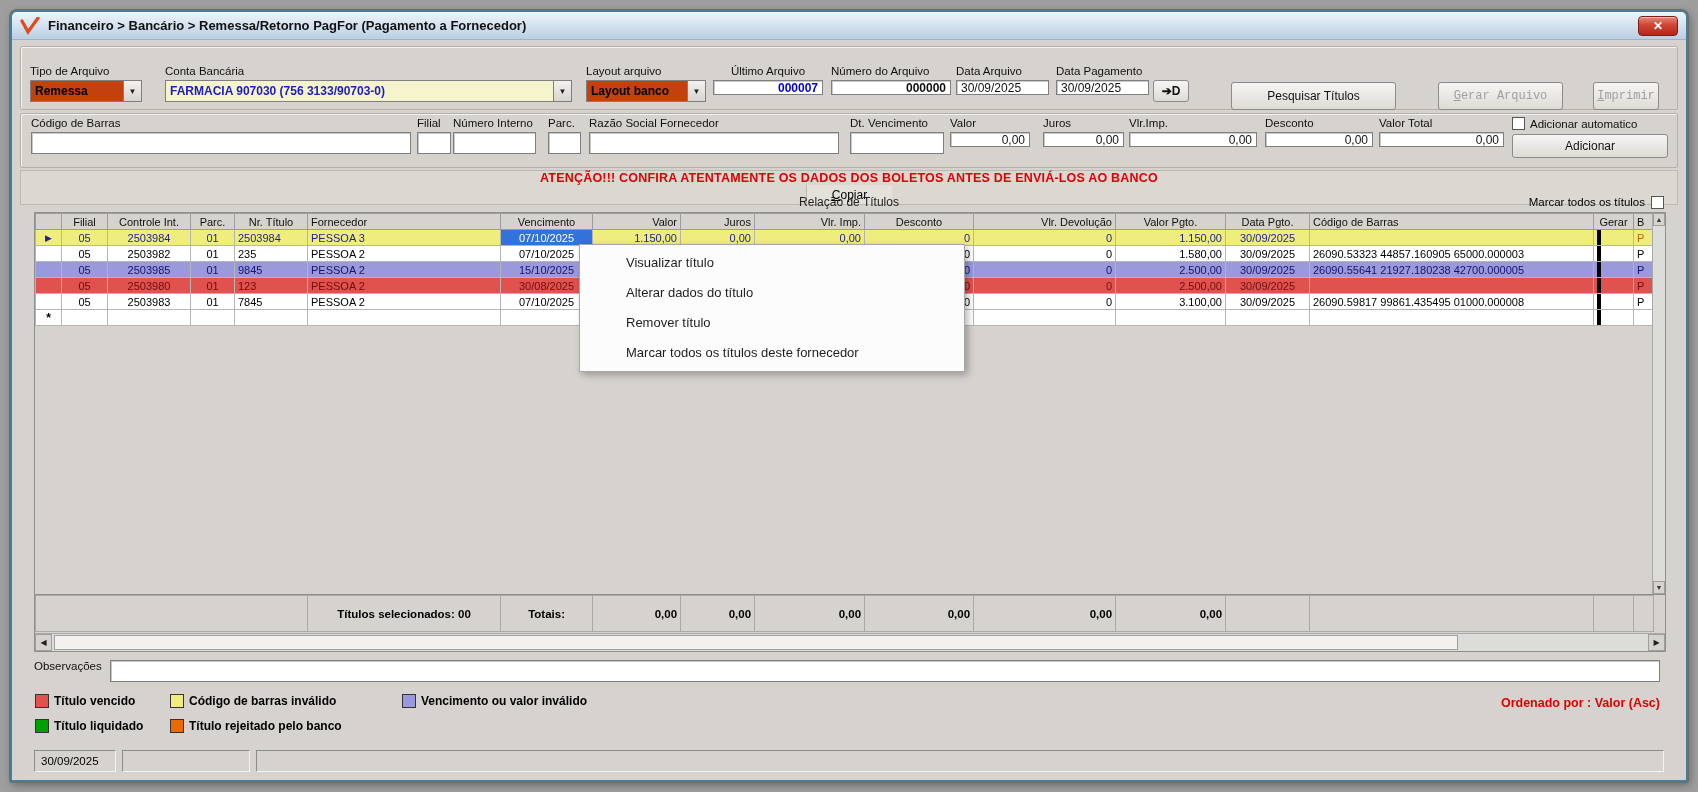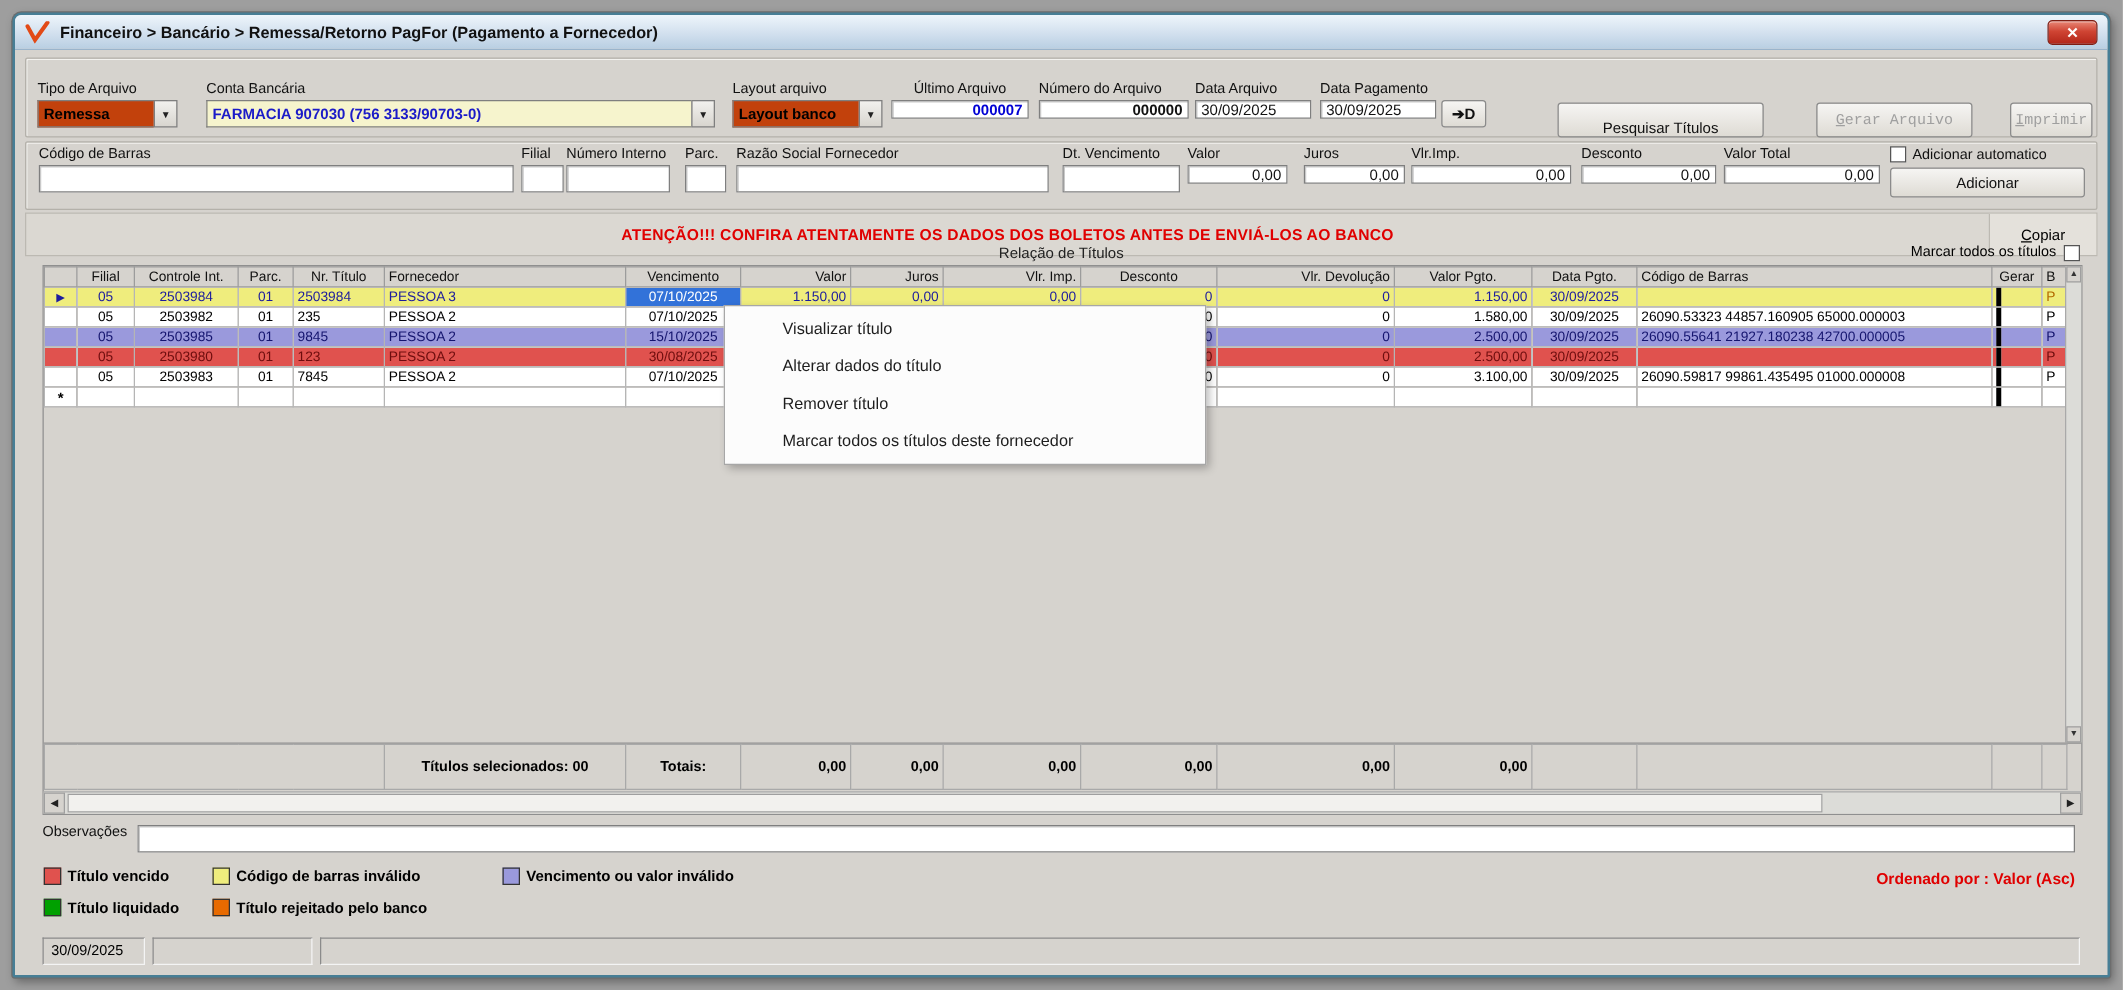--- a/index.html
+++ b/index.html
@@ -45,21 +45,21 @@
   .cbx { width:13px; height:13px; background:#fff; border:1px solid #555; display:inline-block; }
   
   .panel { position:absolute; left:8px; right:8px; border:1px solid #b4b1aa;
     box-shadow:inset 1px 1px 0 #f3f2ef; border-radius:2px; }
   .p1 { top:34px; height:64px; display:flex; align-items:flex-start; padding-top:18px; }
   .p2 { top:101px; height:55px; display:flex; align-items:flex-start; padding-top:3px; }
   .grp { display:flex; flex-direction:column; }
   .bigbtn { height:28px; margin-top:17px; }
   
   .warnbar { position:absolute; left:8px; right:8px; top:158px; height:35px;
-    border:1px solid #bcb9b2; background:#dBD8d2; display:flex; align-items:center; }
+    border:1px solid #bcb9b2; background:#dBD8d2; display:flex; align-items:center;flex-direction:column; }
   .warn { flex:1; text-align:center; color:#e00000; font-weight:bold; font-size:12.5px; letter-spacing:.2px; }
   .copiar { width:86px; height:100%; border:none; border-left:1px solid #bcb9b2; background:#e4e1db;
     font-size:12px; cursor:pointer; font-family:"Liberation Sans",sans-serif; }
   .copiar::first-letter { text-decoration:underline; }
   .relbar { position:absolute; left:8px; right:8px; top:181px; height:18px;
     display:flex; align-items:center; }
   .reltitle { position:absolute; left:0; right:0; text-align:center; font-size:12px; color:#222; }
   .marcar { position:absolute; right:14px; display:flex; align-items:center; gap:6px; font-size:11.5px; }
   
   .gridwrap { position:absolute; left:22px; top:200px; width:1632px; height:440px;
@@ -166,21 +166,21 @@
     </div>
     <div class="grp" style="margin-left:7px;width:133px;">
       <div class="lbl">Data Pagamento</div>
       <div style="display:flex;gap:4px;">
         <div class="field" style="width:93px;">30/09/2025</div>
         <button class="btn3d" style="width:36px;height:22px;font-weight:bold;">
             <span>➔D</span>
           </button>
       </div>
     </div>
-    <button class="btn3d bigbtn" style="margin-left:57px;width:165px;align-items:flex-end;">
+    <button class="btn3d bigbtn" style="margin-left:42px;width:165px;">
       <span>Pesquisar Títulos</span>
     </button>
     <button class="btn3d bigbtn disabled" style="margin-left:42px;width:125px;">
       <span class="acc">Gerar Arquivo</span>
     </button>
     <button class="btn3d bigbtn disabled" style="margin-left:30px;width:66px;">
       <span class="acc">Imprimir</span>
     </button>
   </div>
 

